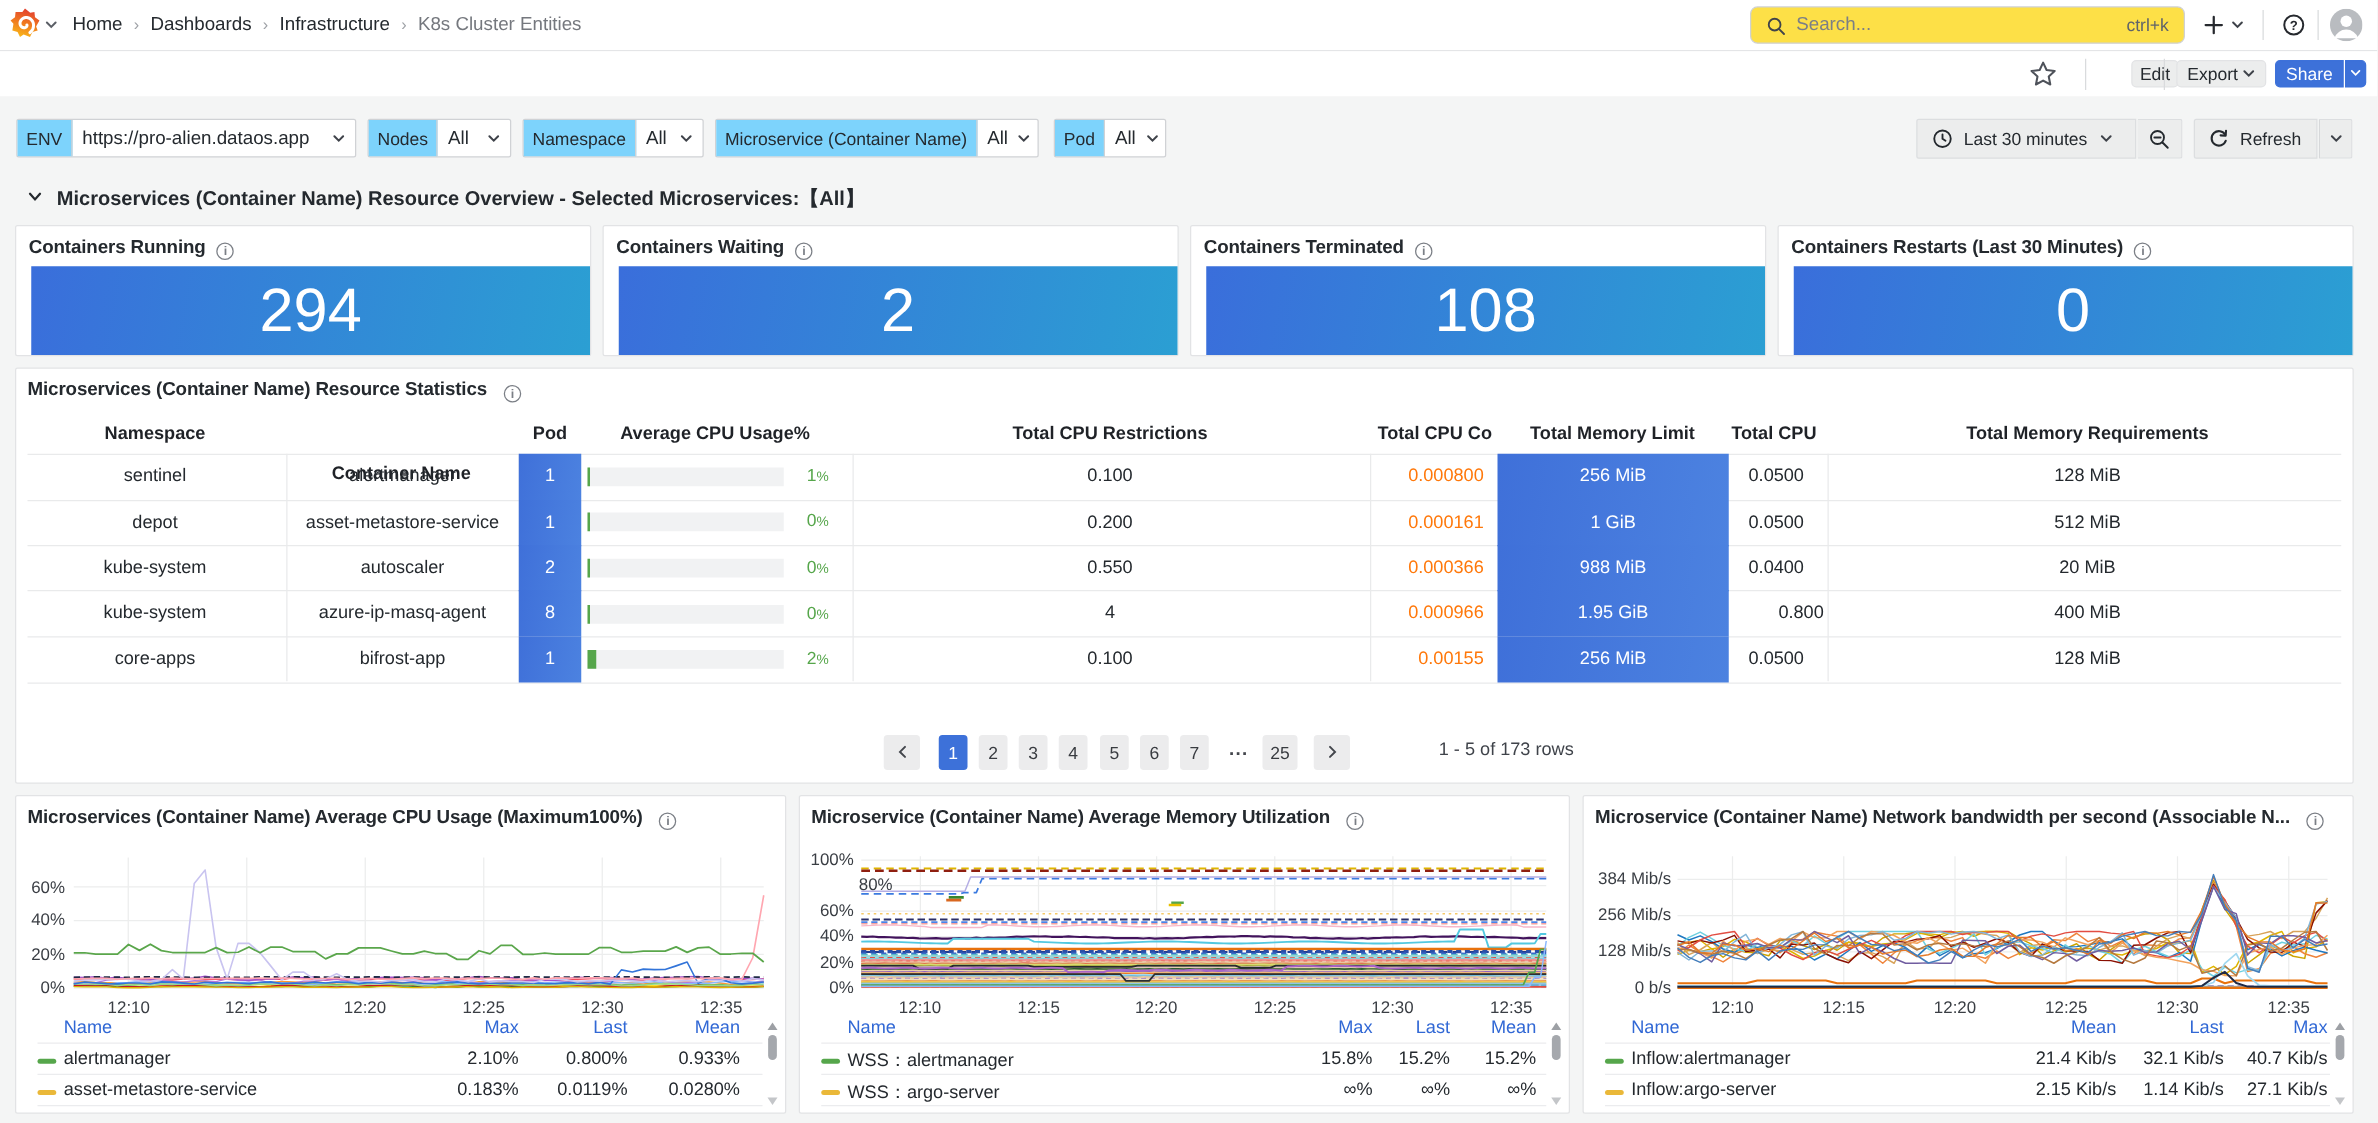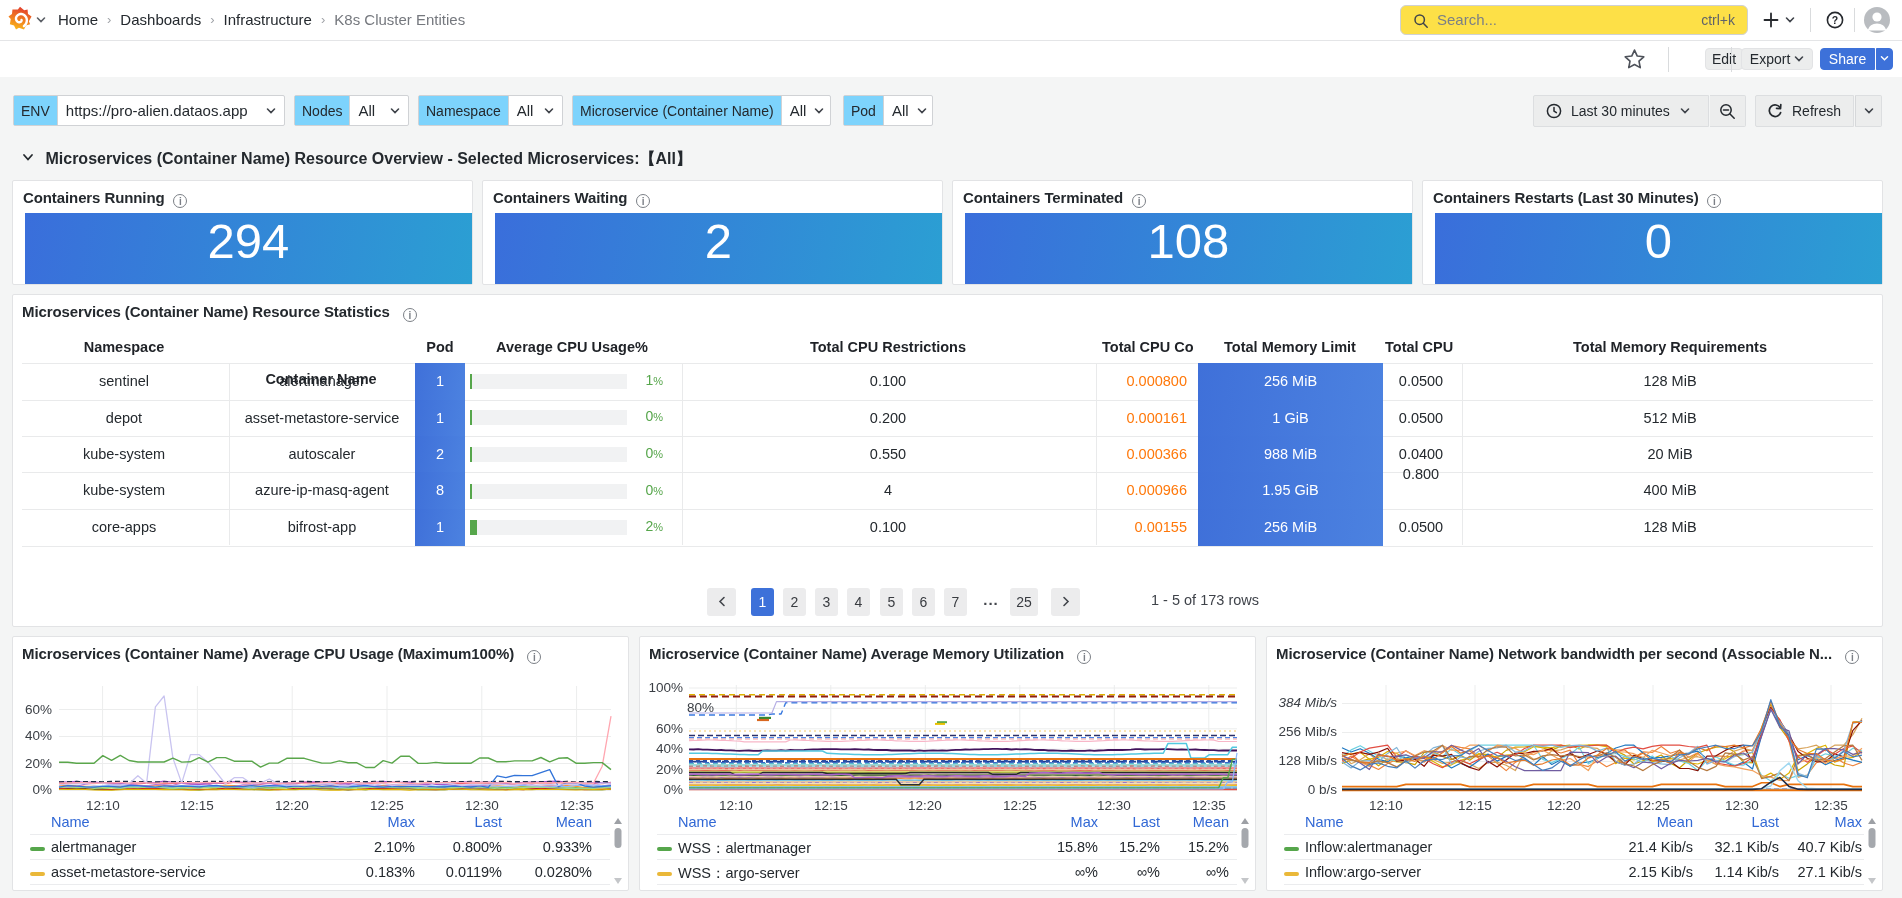--- a/index.html
+++ b/index.html
@@ -17,21 +17,21 @@
 
 .fbox { position:absolute; top:95px; height:31px; display:flex; border:1px solid #d0d2d5; border-radius:2px; background:#fff; }
 .flabel { background:#7dd3fc; border-right:1px solid #d0d2d5; font-size:14px; font-weight:500; color:#24292e; display:flex; align-items:center; padding:0 7px; white-space:nowrap; }
 .fval { display:flex; align-items:center; justify-content:space-between; flex:1; font-size:15px; color:#24292e; padding:0 8px; white-space:nowrap; }
 .chev { display:inline-block; margin-left:8px; width:10px; height:8px; background:none; flex:none; }
 .tbtn { position:absolute; top:95px; height:32px; background:#eceded; border:1px solid #dcdee0; display:flex; align-items:center; font-size:14px; font-weight:500; color:#24292e; }
 
 .panel { position:absolute; background:#fff; border:1px solid #e2e3e5; border-radius:2px; }
 .ptitle { font-size:15px; font-weight:700; color:#24292e; white-space:nowrap; letter-spacing:-0.1px; }
 .info { display:inline-block; width:14px; height:14px; border:1.4px solid #7b7f86; border-radius:50%; color:#7b7f86; font-size:10px; text-align:center; line-height:13px; font-weight:600; vertical-align:-2px; }
-.statgrad { position:absolute; left:12px; bottom:0; right:0; background:linear-gradient(100deg,#3a6edb 0%, #2b9fd3 100%); display:flex; justify-content:center; }
+.statgrad { position:absolute; left:12px; bottom:0; right:0; background:linear-gradient(100deg,#3a6edb 0%, #2b9fd3 100%); display:flex; align-items:center; justify-content:center; }
 .statnum { color:#fff; font-size:49px; font-weight:500; letter-spacing:0px; }
 
 .th { position:absolute; font-size:14.5px; font-weight:700; color:#1f2227; text-align:center; top:339px; }
 .td { position:absolute; font-size:14.5px; color:#24292e; text-align:center; height:36px; line-height:36px; }
 .rowline { position:absolute; height:1px; background:#e9eaeb; }
 .colline { position:absolute; width:1px; background:#e9eaeb; }
 .bluecell { position:absolute; background:linear-gradient(100deg,#3f70d9,#4c82e0); color:#fff; text-align:center; font-size:14.5px; line-height:36px; }
 .gauge { position:absolute; width:157px; height:15px; background:#f1f2f3; }
 .gfill { position:absolute; left:0; top:0; bottom:0; background:#56a64b; }
 .gpct { position:absolute; font-size:14px; color:#56a64b; text-align:right; width:40px; }
@@ -270,21 +270,21 @@
 <div class="td" style="left:24px;top:472px;width:200px;">kube-system</div>
 <div class="td" style="left:231px;top:472px;width:182px;">azure-ip-masq-agent</div>
 <div class="bluecell" style="left:415px;top:472px;width:50px;height:37px;">8</div>
 <div class="gauge" style="left:470px;top:484px;">
     <div class="gfill" style="width:2px;"></div>
   </div>
 <div class="gpct" style="left:623px;top:482px;">0<span style="font-size:11px">%</span></div>
 <div class="td" style="left:688px;top:472px;width:400px;">4</div>
 <div class="td orange" style="left:1087px;top:472px;width:100px;text-align:right;">0.000966</div>
 <div class="bluecell" style="left:1198px;top:472px;width:185px;height:37px;">1.95 GiB</div>
-<div class="td" style="left:1383px;top:456px;width:76px;">0.800</div>
+<div class="td" style="left:1383px;top:472px;width:76px;text-align:right;">0.800</div>
 <div class="td" style="left:1470px;top:472px;width:400px;">400 MiB</div>
 <div class="td" style="left:24px;top:509px;width:200px;">core-apps</div>
 <div class="td" style="left:231px;top:509px;width:182px;">bifrost-app</div>
 <div class="bluecell" style="left:415px;top:509px;width:50px;height:37px;">1</div>
 <div class="gauge" style="left:470px;top:520px;">
     <div class="gfill" style="width:7px;"></div>
   </div>
 <div class="gpct" style="left:623px;top:518px;">2<span style="font-size:11px">%</span></div>
 <div class="td" style="left:688px;top:509px;width:400px;">0.100</div>
 <div class="td orange" style="left:1087px;top:509px;width:100px;text-align:right;">0.00155</div>
@@ -505,21 +505,21 @@
     <path d="M76.0 150.6 L85.1 150.6 L94.2 150.6 L103.4 150.6 L112.5 150.6 L121.6 150.6 L130.7 150.6 L139.9 148.4 L149.0 148.4 L158.1 148.4 L167.2 148.4 L176.4 148.4 L185.5 148.4 L194.6 148.4 L203.7 150.6 L212.8 150.6 L222.0 150.6 L231.1 150.6 L240.2 150.6 L249.3 150.6 L258.5 150.6 L267.6 148.4 L276.7 148.4 L285.8 148.4 L294.9 148.4 L304.1 148.4 L313.2 148.4 L322.3 148.4 L331.4 150.6 L340.6 150.6 L349.7 150.6 L358.8 150.6 L367.9 150.6 L377.1 150.6 L386.2 150.6 L395.3 148.4 L404.4 148.4 L413.5 148.4 L422.7 148.4 L431.8 148.4 L440.9 148.4 L450.0 148.4 L459.2 150.6 L468.3 150.6 L477.4 150.6 L486.5 150.6 L495.6 146.8 L504.8 146.8 L513.9 150.6 L523.0 148.4 L532.1 148.4 L541.3 148.4 L550.4 148.4 L559.5 148.4 L568.6 148.4 L577.8 148.4 L586.9 150.6 L596.0 150.6" stroke="#e8720d" stroke-width="1.6" fill="none" stroke-linejoin="round"></path>
     <path d="M76.0 153.1 L85.1 153.1 L94.2 153.1 L103.4 153.1 L112.5 153.1 L121.6 153.1 L130.7 153.1 L139.9 153.1 L149.0 153.1 L158.1 153.1 L167.2 153.1 L176.4 153.1 L185.5 153.1 L194.6 153.1 L203.7 153.1 L212.8 153.1 L222.0 153.1 L231.1 153.1 L240.2 153.1 L249.3 153.1 L258.5 153.1 L267.6 153.1 L276.7 153.1 L285.8 153.1 L294.9 153.1 L304.1 153.1 L313.2 153.1 L322.3 153.1 L331.4 153.1 L340.6 153.1 L349.7 153.1 L358.8 153.1 L367.9 153.1 L377.1 153.1 L386.2 153.1 L395.3 153.1 L404.4 153.1 L413.5 153.1 L422.7 153.1 L431.8 153.1 L440.9 153.1 L450.0 153.1 L459.2 153.1 L468.3 153.1 L477.4 153.1 L486.5 153.1 L495.6 153.1 L504.8 153.1 L513.9 153.1 L523.0 153.1 L532.1 153.1 L541.3 153.1 L550.4 153.1 L559.5 153.1 L568.6 153.1 L577.8 153.1 L586.9 153.1 L596.0 153.1" stroke="#562b78" stroke-width="1.4" fill="none" stroke-linejoin="round" stroke-dasharray="5 3"></path>
     <path d="M76.0 153.7 L85.1 153.7 L94.2 153.7 L103.4 153.7 L112.5 153.7 L121.6 153.7 L130.7 153.7 L139.9 153.7 L149.0 153.7 L158.1 153.7 L167.2 153.7 L176.4 153.7 L185.5 153.7 L194.6 153.7 L203.7 153.7 L212.8 153.7 L222.0 153.7 L231.1 153.7 L240.2 153.7 L249.3 153.7 L258.5 153.7 L267.6 153.7 L276.7 153.7 L285.8 153.7 L294.9 153.7 L304.1 153.7 L313.2 153.7 L322.3 153.7 L331.4 153.7 L340.6 153.7 L349.7 153.7 L358.8 153.7 L367.9 153.7 L377.1 153.7 L386.2 153.7 L395.3 153.7 L404.4 153.7 L413.5 153.7 L422.7 153.7 L431.8 153.7 L440.9 153.7 L450.0 153.7 L459.2 153.7 L468.3 153.7 L477.4 153.7 L486.5 153.7 L495.6 153.7 L504.8 153.7 L513.9 153.7 L523.0 153.7 L532.1 153.7 L541.3 153.7 L550.4 153.7 L559.5 153.7 L568.6 153.7 L577.8 153.7 L586.9 153.7 L596.0 153.7" stroke="#88b8d8" stroke-width="2.2" fill="none" stroke-linejoin="round"></path>
     <path d="M76.0 154.2 L85.1 154.2 L94.2 154.2 L103.4 154.2 L112.5 154.2 L121.6 154.2 L130.7 154.2 L139.9 154.2 L149.0 154.2 L158.1 154.2 L167.2 154.2 L176.4 154.2 L185.5 154.2 L194.6 154.2 L203.7 154.2 L212.8 154.2 L222.0 154.2 L231.1 154.2 L240.2 154.2 L249.3 154.2 L258.5 154.2 L267.6 154.2 L276.7 154.2 L285.8 154.2 L294.9 154.2 L304.1 154.2 L313.2 154.2 L322.3 154.2 L331.4 154.2 L340.6 154.2 L349.7 154.2 L358.8 154.2 L367.9 154.2 L377.1 154.2 L386.2 154.2 L395.3 154.2 L404.4 154.2 L413.5 154.2 L422.7 154.2 L431.8 154.2 L440.9 154.2 L450.0 154.2 L459.2 154.2 L468.3 154.2 L477.4 154.2 L486.5 154.2 L495.6 154.2 L504.8 154.2 L513.9 154.2 L523.0 154.2 L532.1 154.2 L541.3 154.2 L550.4 154.2 L559.5 154.2 L568.6 154.2 L577.8 154.2 L586.9 154.2 L596.0 154.2" stroke="#e8720d" stroke-width="2.0" fill="none" stroke-linejoin="round"></path>
     <path d="M76.0 152.7 L85.1 152.7 L94.2 152.7 L103.4 152.7 L112.5 152.7 L121.6 152.7 L130.7 152.7 L139.9 152.7 L149.0 152.7 L158.1 152.7 L167.2 152.7 L176.4 152.7 L185.5 152.7 L194.6 152.7 L203.7 152.7 L212.8 152.7 L222.0 152.7 L231.1 152.7 L240.2 152.7 L249.3 152.7 L258.5 152.7 L267.6 152.7 L276.7 152.7 L285.8 152.7 L294.9 152.7 L304.1 152.7 L313.2 152.7 L322.3 152.7 L331.4 152.7 L340.6 152.7 L349.7 152.7 L358.8 152.7 L367.9 152.7 L377.1 152.7 L386.2 152.7 L395.3 152.7 L404.4 152.7 L413.5 152.7 L422.7 152.7 L431.8 152.7 L440.9 152.7 L450.0 152.7 L459.2 152.7 L468.3 152.7 L477.4 152.7 L486.5 152.7 L495.6 152.7 L504.8 150.0 L513.9 134.7 L523.0 126.9 L532.1 144.7 L541.3 152.2 L550.4 152.7 L559.5 152.7 L568.6 152.7 L577.8 152.7 L586.9 152.7 L596.0 152.7" stroke="#a0d8f0" stroke-width="1.4" fill="none" stroke-linejoin="round"></path>
     <path d="M76.0 153.4 L85.1 153.4 L94.2 153.4 L103.4 153.4 L112.5 153.4 L121.6 153.4 L130.7 153.4 L139.9 153.4 L149.0 153.4 L158.1 153.4 L167.2 153.4 L176.4 153.4 L185.5 153.4 L194.6 153.4 L203.7 153.4 L212.8 153.4 L222.0 153.4 L231.1 153.4 L240.2 153.4 L249.3 153.4 L258.5 153.4 L267.6 153.4 L276.7 153.4 L285.8 153.4 L294.9 153.4 L304.1 153.4 L313.2 153.4 L322.3 153.4 L331.4 153.4 L340.6 153.4 L349.7 153.4 L358.8 153.4 L367.9 153.4 L377.1 153.4 L386.2 153.4 L395.3 153.4 L404.4 153.4 L413.5 153.4 L422.7 153.4 L431.8 153.4 L440.9 153.4 L450.0 153.4 L459.2 153.4 L468.3 153.4 L477.4 153.4 L486.5 153.4 L495.6 152.7 L504.8 146.2 L513.9 141.5 L523.0 150.4 L532.1 153.3 L541.3 153.4 L550.4 153.4 L559.5 153.4 L568.6 153.4 L577.8 153.4 L586.9 153.4 L596.0 153.4" stroke="#1f2a45" stroke-width="1.6" fill="none" stroke-linejoin="round"></path>
   </svg>
 <div class="axlab" style="left:1266px;top:782px;width:71px;">0 b/s</div>
 <div class="axlab" style="left:1266px;top:753px;width:71px;">128 Mib/s</div>
 <div class="axlab" style="left:1266px;top:724px;width:71px;">256 Mib/s</div>
-<div class="axlab" style="left:1266px;top:695px;width:71px;font-style:italic;">384 Mib/s</div>
+<div class="axlab" style="left:1266px;top:695px;width:71px;">384 Mib/s</div>
 <div class="xlab" style="left:1356px;top:798px;">12:10</div>
 <div class="xlab" style="left:1445px;top:798px;">12:15</div>
 <div class="xlab" style="left:1534px;top:798px;">12:20</div>
 <div class="xlab" style="left:1623px;top:798px;">12:25</div>
 <div class="xlab" style="left:1712px;top:798px;">12:30</div>
 <div class="xlab" style="left:1801px;top:798px;">12:35</div>
 <div class="lhead" style="left:1305px;top:814px;">Name</div>
 <div class="lhead" style="left:1573px;top:814px;width:120px;text-align:right;">Mean</div>
 <div class="lhead" style="left:1659px;top:814px;width:120px;text-align:right;">Last</div>
 <div class="lhead" style="left:1742px;top:814px;width:120px;text-align:right;">Max</div>

